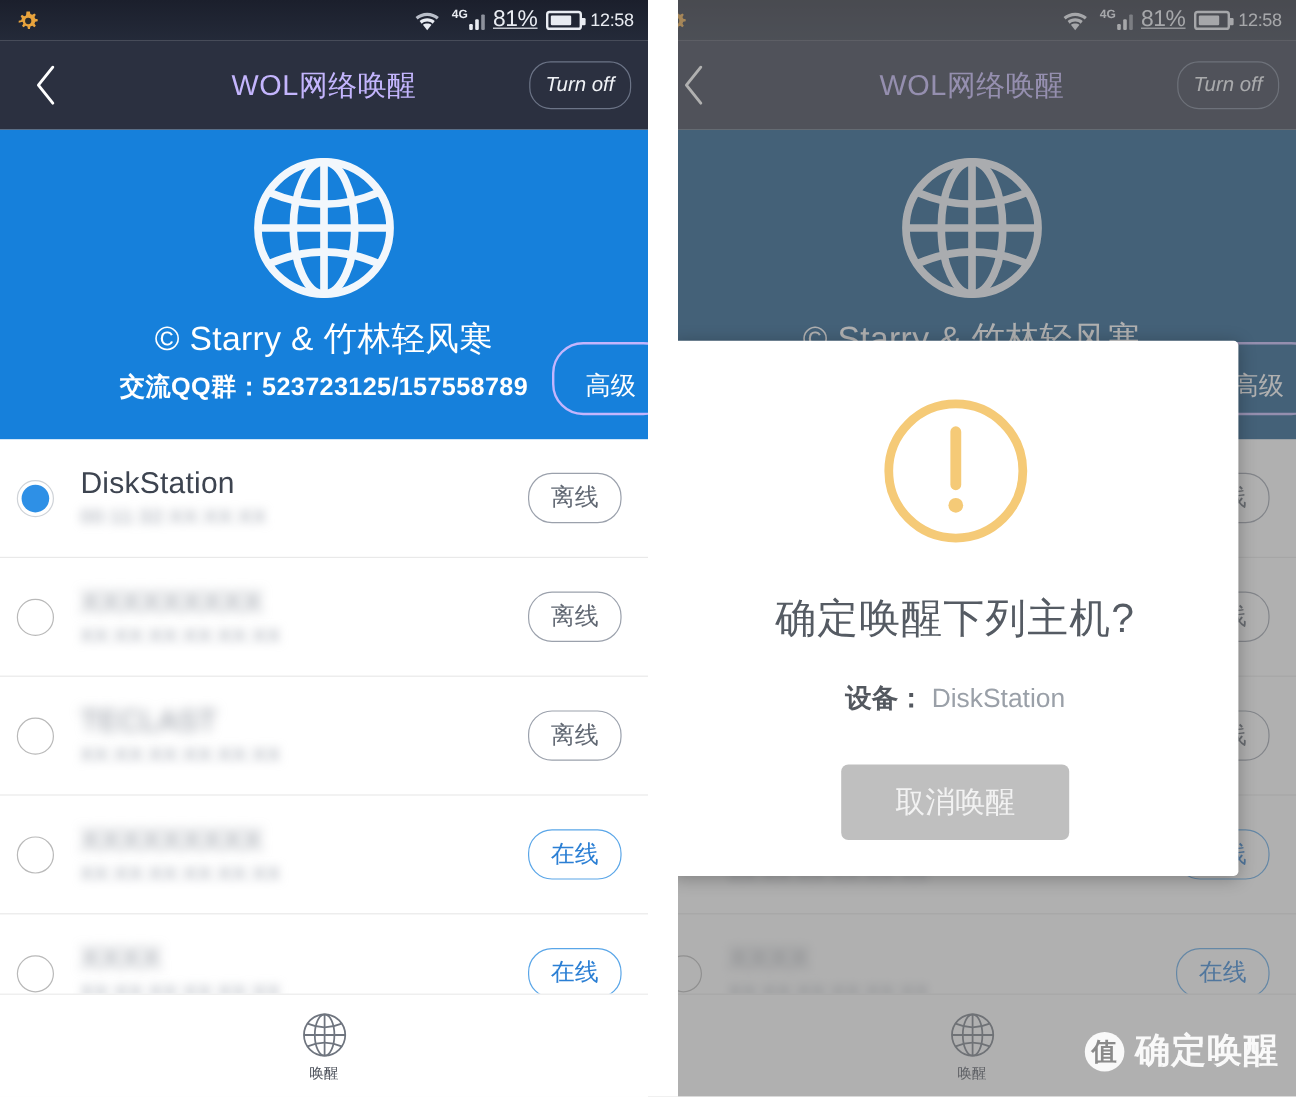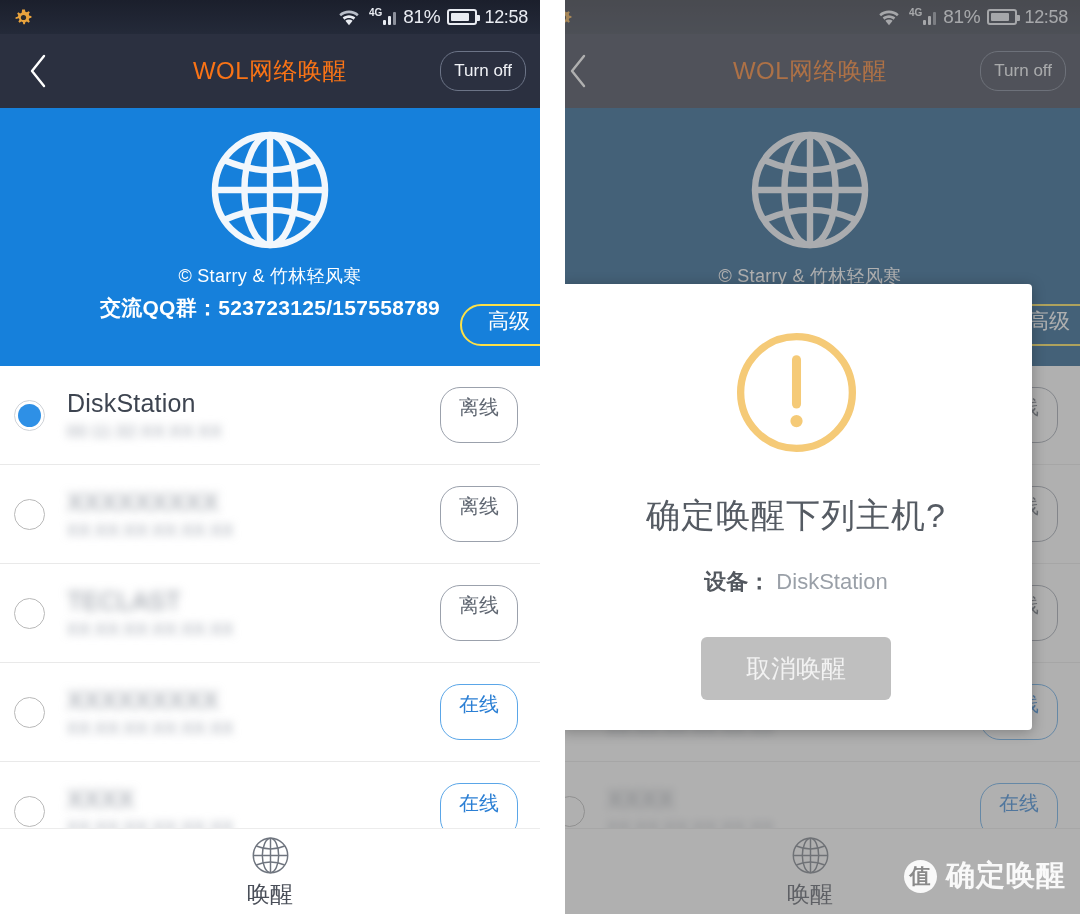--- a/index.html
+++ b/index.html
@@ -27,62 +27,62 @@
   .sb-right { margin-left: auto; display: flex; align-items: center; gap: 7px; }
   .gear-ic { width: 19px; height: 19px; display:block; }
   .wifi-ic { width: 24px; height: 18px; display:block; }
   .sig-wrap { display:flex; align-items:flex-end; gap:2px; position:relative; padding-left:1px;}
   .net-label { font-size: 10px; line-height:1; color:#e9ecf2; position:relative; top:-7px; margin-right:-1px; font-weight:bold; }
   .bars { display:flex; align-items:flex-end; gap:2px; height:15px; }
   .bars i { display:block; width:3px; background:#e9ecf2; border-radius:1px; }
   .bars i:nth-child(1){ height:5px; }
   .bars i:nth-child(2){ height:9px; }
   .bars i:nth-child(3){ height:13px; background:#8d919c; }
-  .batt-pct { font-size: 19px; letter-spacing:-0.3px; }
+  .batt-pct { font-size: 19px; letter-spacing:-0.3px;text-decoration:underline; }
   .batt {
     width: 30px; height: 16px; border: 2px solid #e9ecf2; border-radius: 3px;
     position: relative; display:flex; align-items:center; padding:2px;
   }
   .batt::after { content:""; position:absolute; right:-5px; top:4px; width:3px; height:6px; background:#e9ecf2; border-radius:0 1px 1px 0; }
   .batt b { display:block; height:100%; width:78%; background:#e9ecf2; border-radius:1px; }
-  .clock { font-size: 18px; letter-spacing:-0.3px; }
+  .clock { font-size: 15px; letter-spacing:-0.3px; }
 
   
   .navbar {
     height: 74px; background: #2b3040; display: flex; align-items: center;
     padding: 0 14px; position: relative; z-index: 5;
   }
   .nav-back { width: 48px; height: 48px; display:flex; align-items:center; justify-content:center; cursor:pointer; }
   .nav-title {
     position: absolute; left: 0; right: 0; text-align: center;
-    color: #f97316; font-size: 24px; letter-spacing: 0.5px; pointer-events:none;
+    color: #c4b5fd; font-size: 24px; letter-spacing: 0.5px; pointer-events:none;
   }
   .nav-action {
     margin-left: auto; border: 1px solid #6c7487; color: #f0f2f6;
     border-radius: 18px; padding: 9px 13px; font-size: 17px; background: transparent;
-    position: relative; z-index: 2; cursor:pointer;
+    position: relative; z-index: 2; cursor:pointer;font-style:italic;
   }
 
   
   .hero {
     background: #1680db; height: 258px; position: relative;
     display: flex; flex-direction: column; align-items: center;
     padding-top: 18px;
   }
   .hero-globe { width: 128px; height: 128px; }
   .hero-line1 {
-    color: #ffffff; font-size: 18px; margin-top: 10px; letter-spacing: 0.3px;
+    color: #ffffff; font-size: 28px; margin-top: 10px; letter-spacing: 0.3px;
   }
   .hero-line2 {
     color: #ffffff; font-size: 21px; margin-top: 6px; font-weight: bold; letter-spacing: 0.3px;
   }
   .adv-btn {
     position: absolute; right: -22px; bottom: 20px;
-    border: 2px solid #fde047; border-radius: 26px; color: #ffffff;
-    font-size: 21px; padding: 1px 30px 9px 26px; cursor:pointer;
+    border: 2px solid #c4b5fd; border-radius: 26px; color: #ffffff;
+    font-size: 21px; padding: 20px 30px 9px 26px; cursor:pointer;
   }
 
   
   .list { background: #ffffff; }
   .row {
     height: 99px; display: flex; align-items: center;
     padding: 0 22px 0 14px; border-bottom: 1px solid #e9e9e9;
     position: relative;
   }
   .radio {
@@ -90,33 +90,33 @@
     flex: 0 0 31px; display: flex; align-items: center; justify-content: center;
     margin-right: 22px; background:#fff; cursor:pointer;
   }
   .radio.on { border-color: #cfd3d8; }
   .radio.on::after { content:""; width: 23px; height: 23px; border-radius:50%; background: #2e90e6; }
   .row-text { flex: 1 1 auto; min-width: 0; }
   .row-name { font-size: 25px; color: #3d4450; line-height: 1.15; letter-spacing:0.2px; }
   .row-name.blur { filter: blur(5px); color:#8c929c; }
   .row-mac { font-size: 16px; color: #9aa0ab; margin-top: 6px; filter: blur(4.2px); letter-spacing:1px; }
   .pill {
-    flex: 0 0 auto; border-radius: 20px; padding: 6px 18px 21px;
+    flex: 0 0 auto; border-radius: 20px; padding: 6px 18px 7px;
     font-size: 20px; border: 1px solid #9ba1ac; color: #616873; background:#fff; cursor:pointer;
   }
   .pill.online { border-color: #5aa6e8; color: #2b7fd4; }
 
   
   .tabbar {
     position: absolute; left: 0; bottom: 0; width: 100%; height: 86px;
     background: #ffffff; display: flex; align-items: center; justify-content: center;
     flex-direction: column; gap: 2px; border-top: 1px solid #ececec;
   }
   .tab-ic { width: 43px; height: 43px; }
-  .tab-label { font-size: 23px; color: #4a4f59; }
+  .tab-label { font-size: 12px; color: #4a4f59; }
 
   
   .dim {
     position: absolute; inset: 0; background: rgba(112,112,112,0.55); z-index: 20;
   }
   .modal {
     position: absolute; z-index: 30; left: 20px; top: 284px; width: 472px;
     background: #ffffff; border-radius: 4px; box-shadow: 0 2px 14px rgba(0,0,0,0.28);
     display: flex; flex-direction: column; align-items: center;
     padding: 42px 26px 30px;

